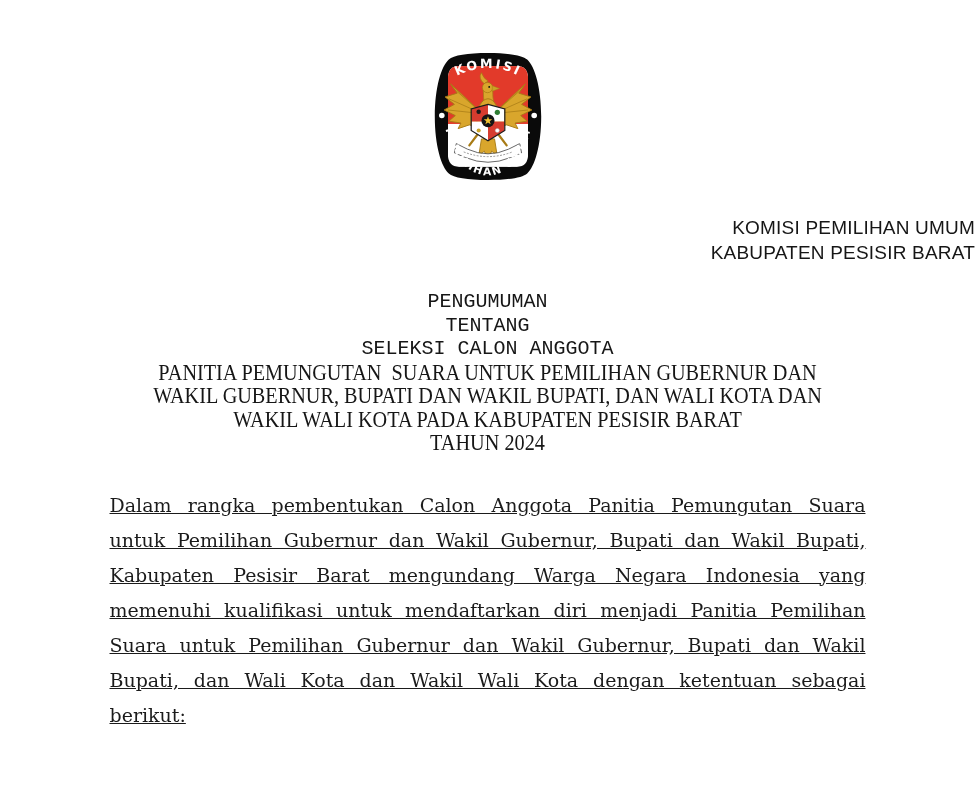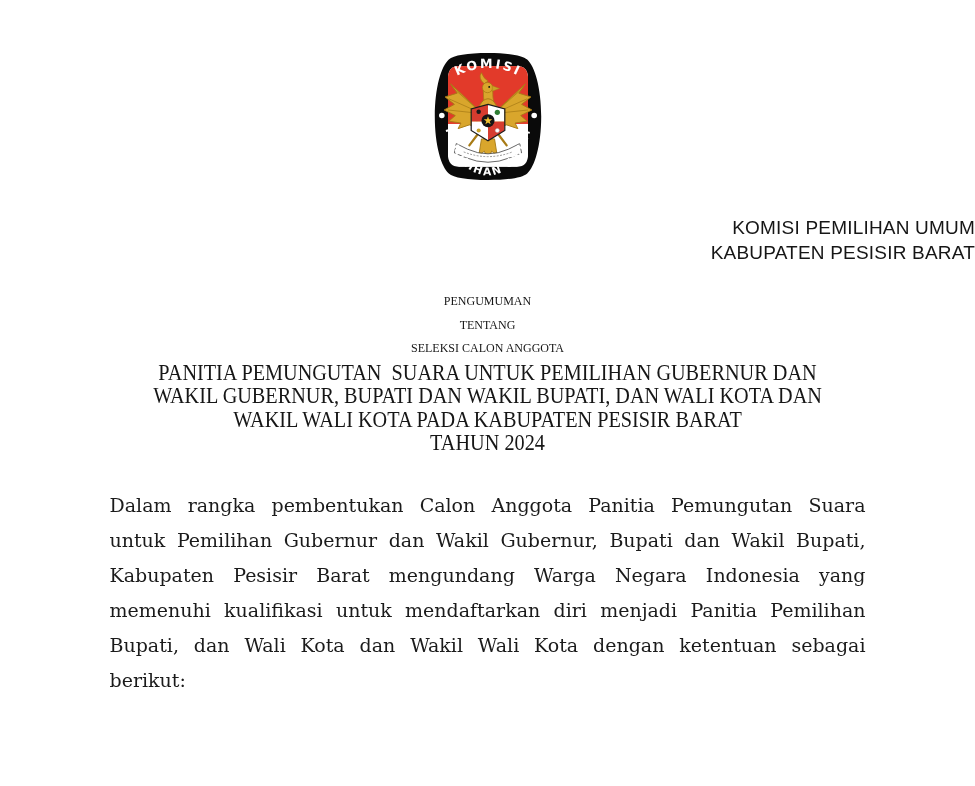--- a/index.html
+++ b/index.html
@@ -19,22 +19,22 @@
     text-align:right;
     font-family:"Liberation Sans", sans-serif;
     font-size:19px;
     line-height:25px;
     color:#161616;
     letter-spacing:0.2px;
   }
 
   .title { margin-top:25px; text-align:center; color:#161616; }
   .title .serif-line {
-    font-family:Liberation Serif, serif;
-    font-size:12px;
+    font-family:Liberation Mono, monospace;
+    font-size:20px;
     line-height:23.5px;
     white-space:pre;
   }
   .title .cond-line {
     font-family:"Liberation Serif", serif;
     font-size:23px;
     line-height:23.5px;
     white-space:pre;
     transform:scaleX(0.88);
     transform-origin:50% 50%;
@@ -45,20 +45,21 @@
     margin:33px auto 0;
     font-family:"DejaVu Serif", serif;
     font-size:19px;
     color:#1b1b1b;
   }
   .bodytext .bline {
     line-height:35px;
     text-align:justify;
     text-align-last:justify;
     white-space:normal;
+    text-decoration:underline;
   }
   .bodytext .bline.last { text-align:left; text-align-last:left; }
 </style>
 </head>
 <body>
 
 <div class="page">
 
   <div class="logo-wrap">
     <svg width="112" height="133" viewBox="0 0 120 138" xmlns="http://www.w3.org/2000/svg">
@@ -145,17 +146,18 @@
     <div class="cond-line">WAKIL GUBERNUR, BUPATI DAN WAKIL BUPATI, DAN WALI KOTA DAN</div>
     <div class="cond-line">WAKIL WALI KOTA PADA KABUPATEN PESISIR BARAT</div>
     <div class="cond-line">TAHUN 2024</div>
   </div>
 
   <div class="bodytext">
     <div class="bline">Dalam rangka pembentukan Calon Anggota Panitia Pemungutan Suara</div>
     <div class="bline">untuk Pemilihan Gubernur dan Wakil Gubernur, Bupati dan Wakil Bupati,</div>
     <div class="bline">Kabupaten Pesisir Barat mengundang Warga Negara Indonesia yang</div>
     <div class="bline">memenuhi kualifikasi untuk mendaftarkan diri menjadi Panitia Pemilihan</div>
+    <div class="bline">Suara untuk Pemilihan Gubernur dan Wakil Gubernur, Bupati dan Wakil</div>
     <div class="bline">Bupati, dan Wali Kota dan Wakil Wali Kota dengan ketentuan sebagai</div>
     <div class="bline last">berikut:</div>
   </div>
 
 </div>
 
 </body></html>

